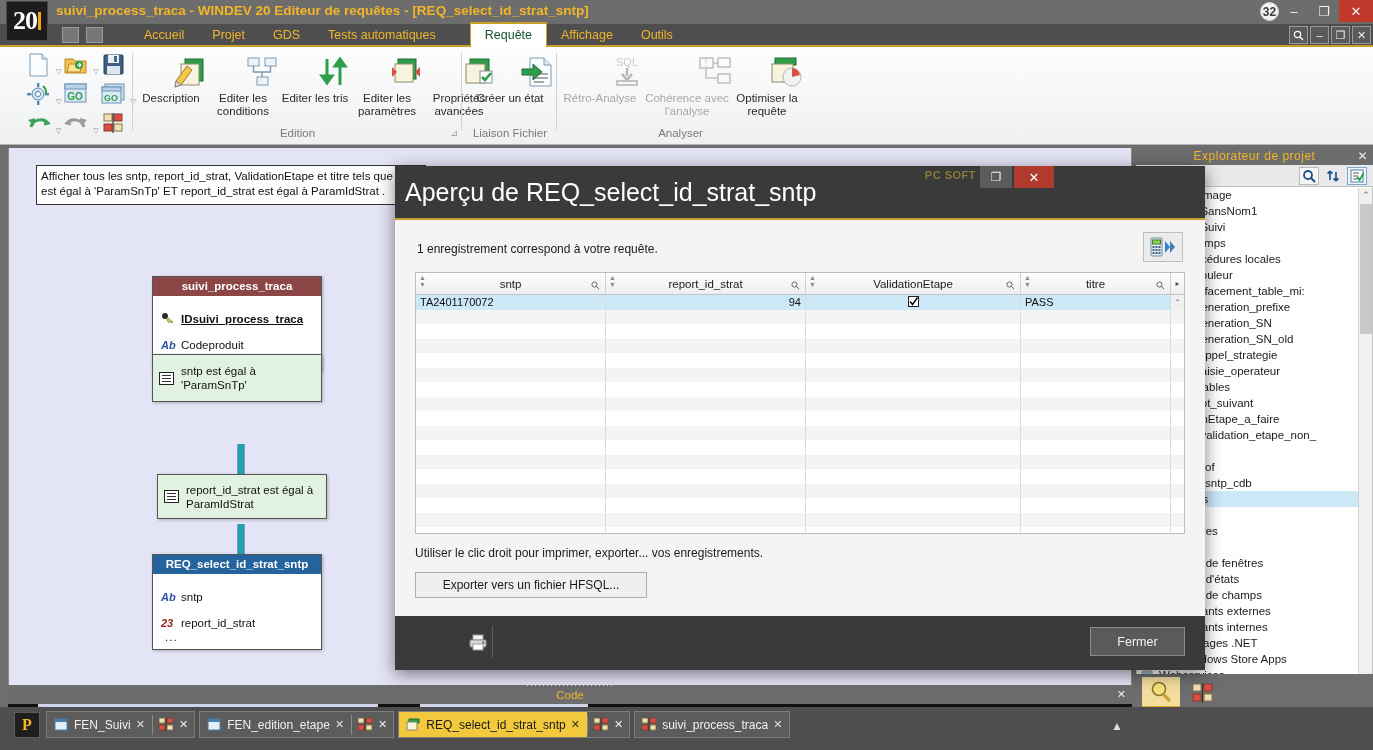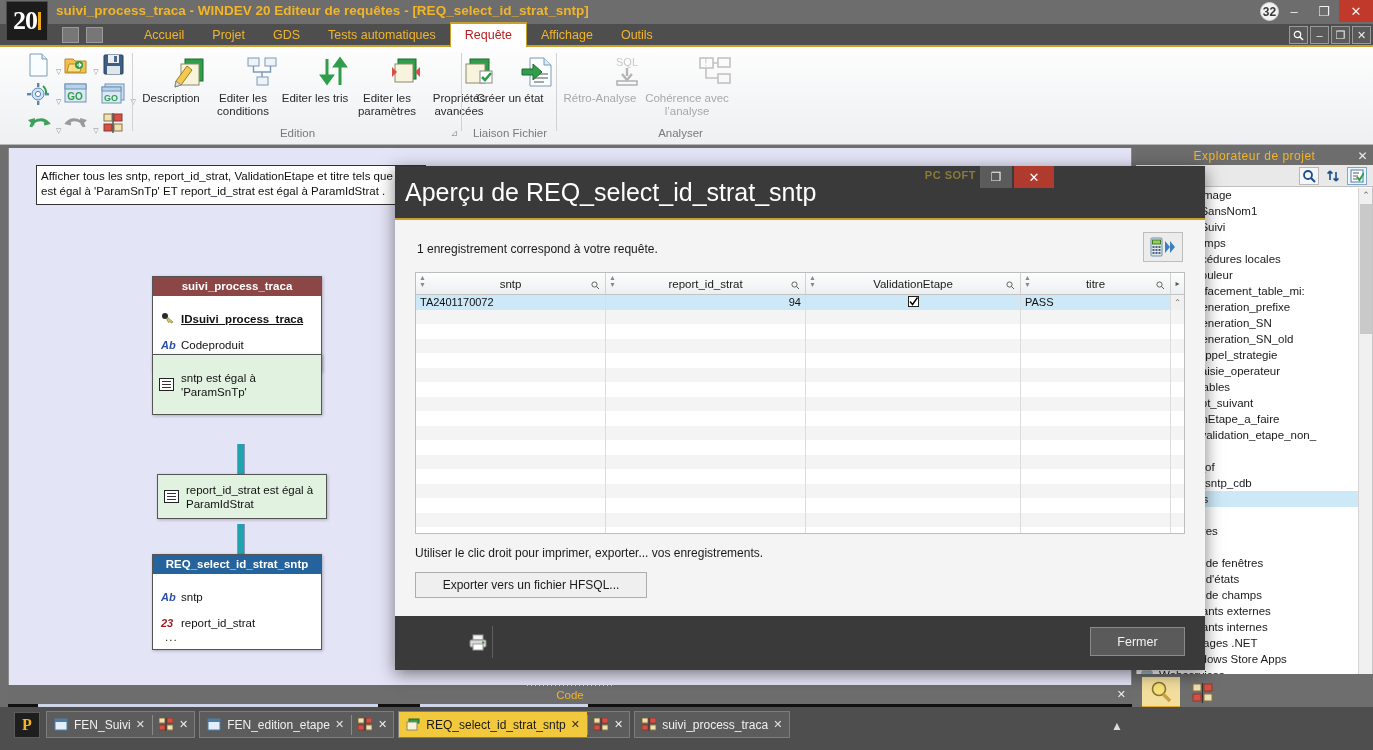--- a/index.html
+++ b/index.html
@@ -50,23 +50,23 @@
   .menubar {
     position: absolute; left: 0; top: 24px; width: 1373px; height: 23px;
     background: #4e4e4e; border-bottom: 2px solid #c8a02a;
   }
   .menu-items { position: absolute; left: 130px; top: 0; display: flex; height: 23px; }
   .menu-item {
     padding: 0 14px; height: 23px; line-height: 23px;
     color: #f1b52c; font-size: 12.5px; white-space: nowrap; cursor: default;
   }
   .menu-item.active {
-    background: #ffffff; color: #b91c1c; border-top: 2px solid #c8a02a;
+    background: #ffffff; color: #14532d; border-top: 2px solid #c8a02a;
     border-left: 1px solid #c8a02a; border-right: 1px solid #c8a02a;
-    height: 25px; line-height: 23px; margin-top: -2px;
+    height: 25px; line-height: 23px; margin-top: -2px; margin-left: 20px;
   }
   .menu-icon {
     position: absolute; top: 3px; width: 17px; height: 16px;
     border: 1px solid #9b9b9b; background: #777;
   }
   .menu-icon.a { left: 62px; }
   .menu-icon.b { left: 86px; }
   .mini-btns { position:absolute; right: 2px; top: 2px; display:flex; gap:2px;}
   .mini-btn {
     width: 19px; height: 18px; border: 1px solid #9a9a9a; background: #5a5a5a;
@@ -461,20 +461,31 @@
             <svg width="34" height="34" viewBox="0 0 34 34">
                 <rect x="2" y="3" width="13" height="10" fill="none" stroke="#c2c2c2" stroke-width="1.6"></rect>
                 <rect x="20" y="3" width="12" height="9" fill="none" stroke="#c2c2c2" stroke-width="1.6"></rect>
                 <rect x="20" y="19" width="12" height="9" fill="none" stroke="#c2c2c2" stroke-width="1.6"></rect>
                 <path d="M8 13v10h12M15 8h5" stroke="#c2c2c2" stroke-width="1.6" fill="none"></path>
                 <text x="8" y="11" font-size="10" fill="#c2c2c2" text-anchor="middle" font-family="Liberation Sans">!</text>
               </svg>
           </div>
           <div class="lbl" style="width:90px">Cohérence avec l’analyse</div>
         </div>
+        <div class="rbtn" style="width:70px">
+          <div class="ic">
+            <svg width="34" height="34" viewBox="0 0 34 34">
+                <rect x="7" y="3" width="21" height="7" fill="#2e9e4b" stroke="#1e6b33"></rect>
+                <rect x="4" y="9" width="21" height="18" fill="#f7f3dd" stroke="#8a8a6a"></rect>
+                <circle cx="24" cy="22" r="9" fill="#f2f2f2" stroke="#b5b5b5"></circle>
+                <path d="M24 22 L24 13 A9 9 0 0 1 32 20 Z" fill="#d94f43"></path>
+              </svg>
+          </div>
+          <div class="lbl" style="width:70px">Optimiser la requête</div>
+        </div>
       </div>
       <div class="rgroup-label">Analyser</div>
     </div>
   </div>
 
   <div class="canvas">
 
     <div class="desc-box">Afficher tous les sntp, report_id_strat, ValidationEtape et titre  tels que sntp  est égal à 'ParamSnTp' ET report_id_strat  est égal à ParamIdStrat .</div>
 
     <div class="link" style="left:228px; top:176px; height:30px;"></div>
@@ -494,21 +505,21 @@
           <span class="nm">IDsuivi_process_traca</span>
         </div>
         <div class="node-row">
           <span class="fi ab">Ab</span>
           <span class="nm">Codeproduit</span>
         </div>
         <div class="node-dots">...</div>
       </div>
     </div>
 
-    <div class="cond" style="left:143px; top:206px; width:170px; height:61px;">
+    <div class="cond" style="left:143px; top:206px; width:170px; height:48px;">
       <span class="ci"></span>
       <span class="ct">sntp  est égal à 'ParamSnTp'</span>
     </div>
 
     <div class="cond" style="left:148px; top:326px; width:170px; height:45px;">
       <span class="ci"></span>
       <span class="ct">report_id_strat  est égal à ParamIdStrat</span>
     </div>
 
     <div class="node" style="left:143px; top:406px; width:170px;">

